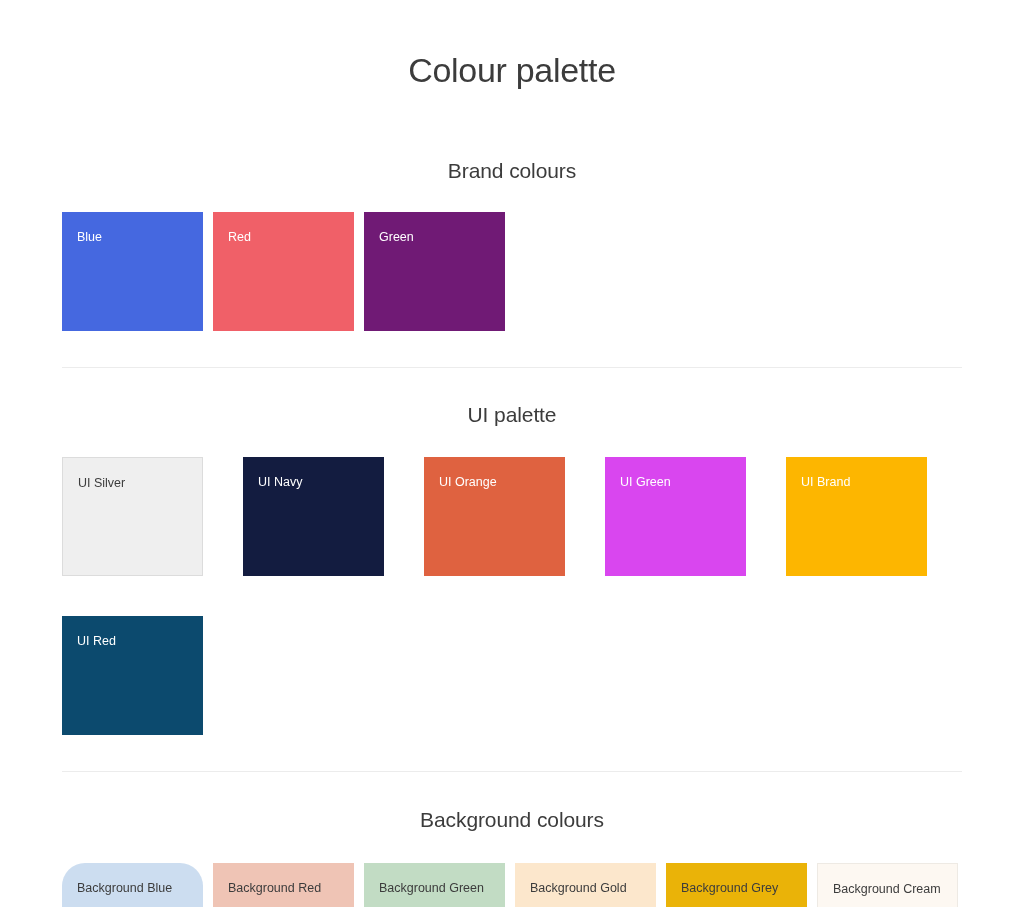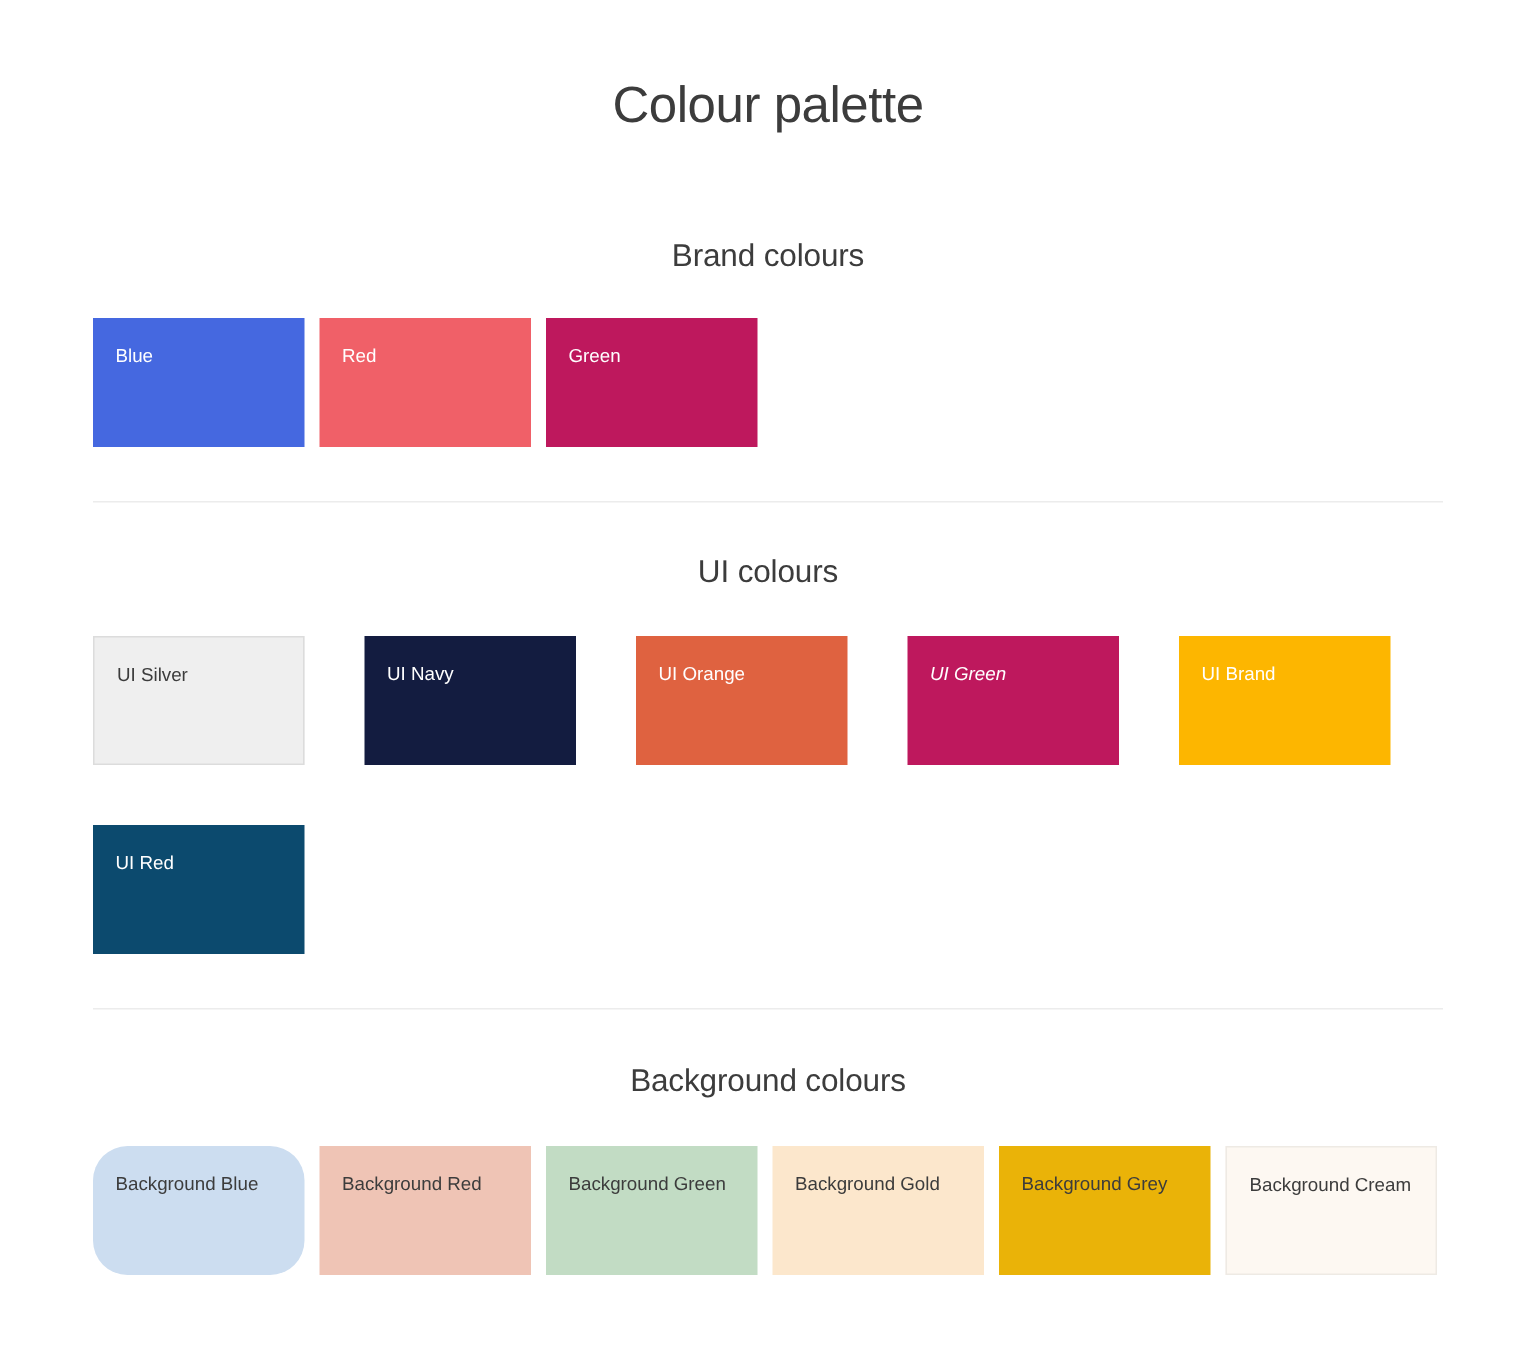--- a/index.html
+++ b/index.html
@@ -42,21 +42,21 @@
   .sec-bg .section-title { margin-top: 36px; }
 
   .swatch-row {
     display: flex;
     flex-wrap: wrap;
     gap: 10px;
     margin-top: 29px;
   }
   .swatch {
     width: 141px;
-    height: 86px;
+    height: 119px;
     position: relative;
     flex: 0 0 auto;
   }
   .swatch-label {
     position: absolute;
     top: 18px;
     left: 15px;
     font-size: 12.5px;
     font-weight: 500;
     line-height: 1.2;
@@ -81,40 +81,40 @@
 
     <section class="section sec-brand">
       <h2 class="section-title">Brand colours</h2>
       <div class="swatch-row" id="row-brand">
           <div class="swatch" style="background: rgb(69, 104, 224);">
             <span class="swatch-label" style="color: rgb(255, 255, 255);">Blue</span>
           </div>
           <div class="swatch" style="background: rgb(240, 96, 104);">
             <span class="swatch-label" style="color: rgb(255, 255, 255);">Red</span>
           </div>
-          <div class="swatch" style="background: #be185d;">
+          <div class="swatch" style="background: #701a75;">
             <span class="swatch-label" style="color: rgb(255, 255, 255);">Green</span>
           </div>
         </div>
       <div class="divider"></div>
     </section>
 
     <section class="section sec-ui">
-      <h2 class="section-title">UI colours</h2>
+      <h2 class="section-title">UI palette</h2>
       <div class="swatch-row" id="row-ui">
           <div class="swatch" style="background: rgb(239, 239, 239); border: 1px solid rgb(220, 220, 220);">
             <span class="swatch-label" style="color: rgb(60, 60, 60);">UI Silver</span>
           </div>
           <div class="swatch" style="background: rgb(19, 28, 64);">
             <span class="swatch-label" style="color: rgb(255, 255, 255);">UI Navy</span>
           </div>
           <div class="swatch" style="background: rgb(223, 98, 64);">
             <span class="swatch-label" style="color: rgb(255, 255, 255);">UI Orange</span>
           </div>
-          <div class="swatch" style="background: #be185d; font-style: italic;">
+          <div class="swatch" style="background: #d946ef;">
             <span class="swatch-label" style="color: rgb(255, 255, 255);">UI Green</span>
           </div>
           <div class="swatch" style="background: rgb(253, 182, 0);">
             <span class="swatch-label" style="color: rgb(255, 255, 255);">UI Brand</span>
           </div>
           <div class="swatch" style="background: #0c4a6e;">
             <span class="swatch-label" style="color: rgb(255, 255, 255);">UI Red</span>
           </div>
         </div>
       <div class="divider"></div>

